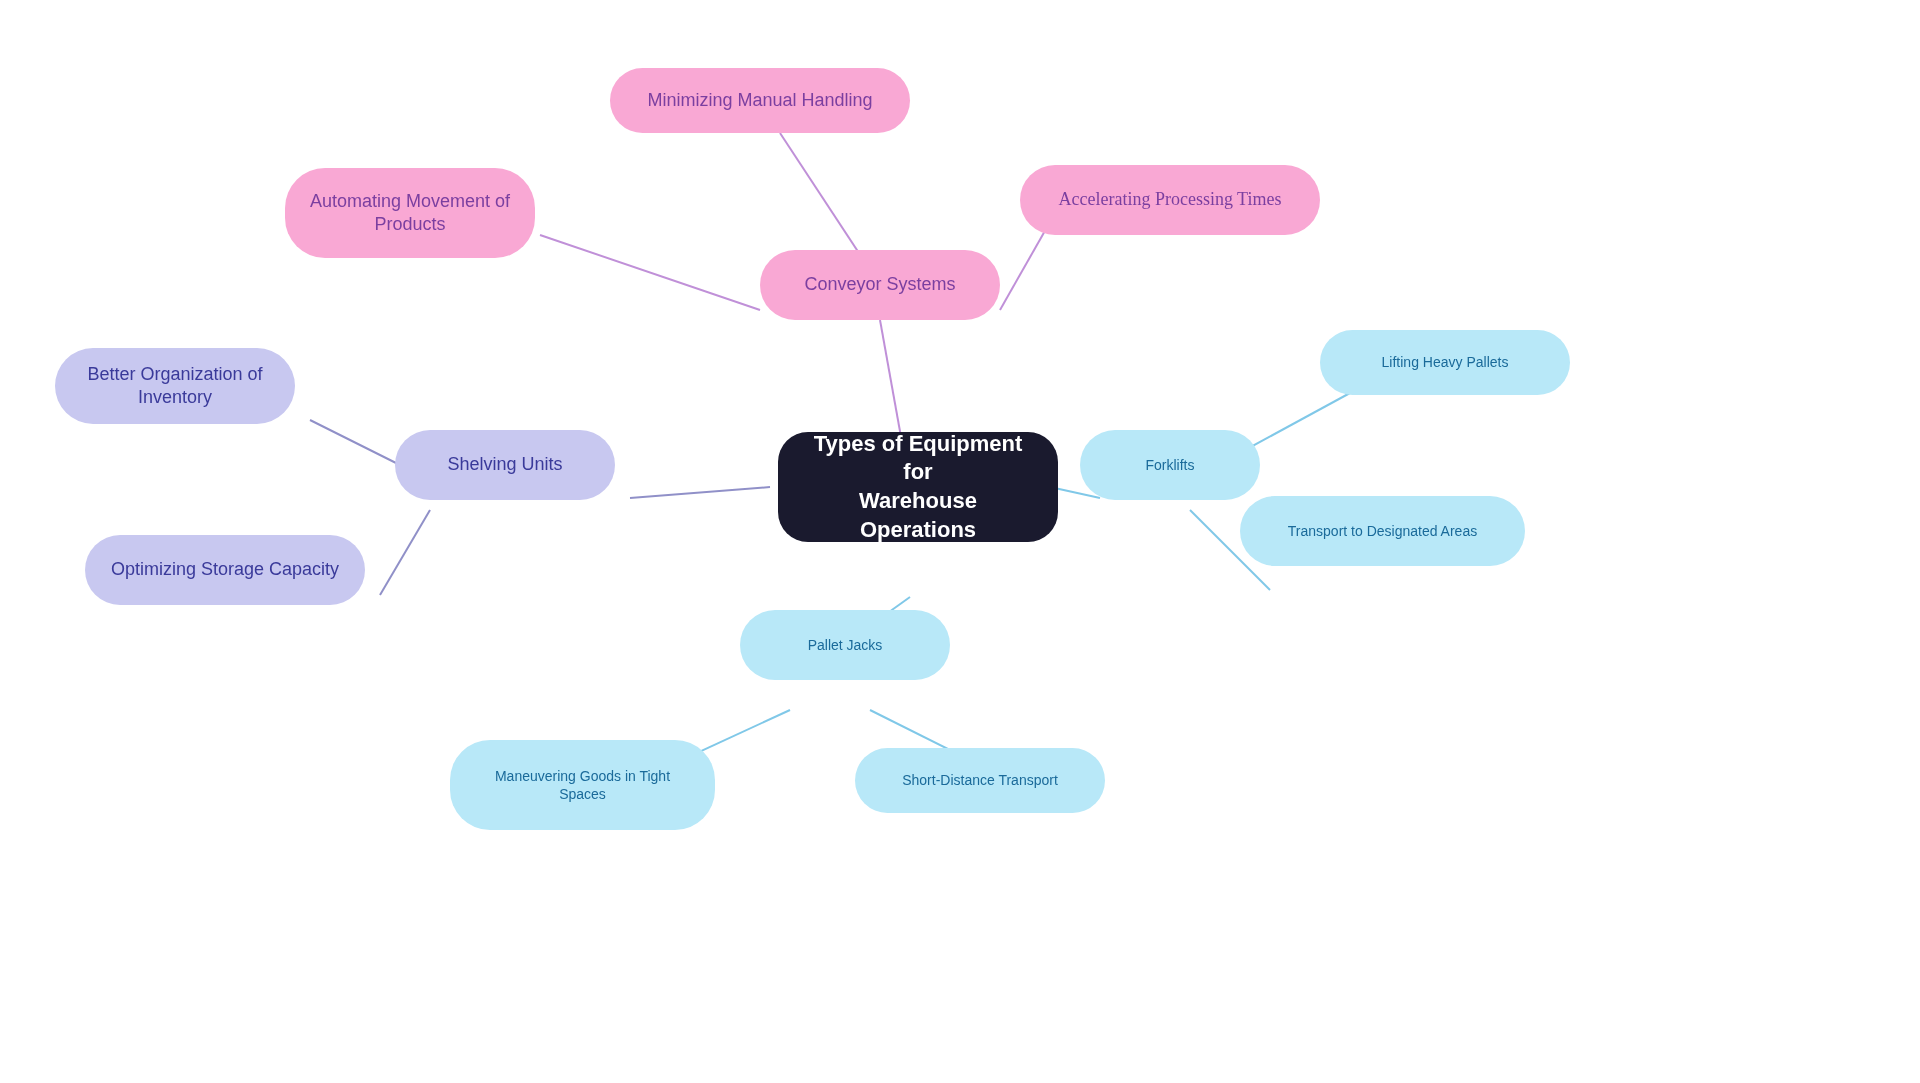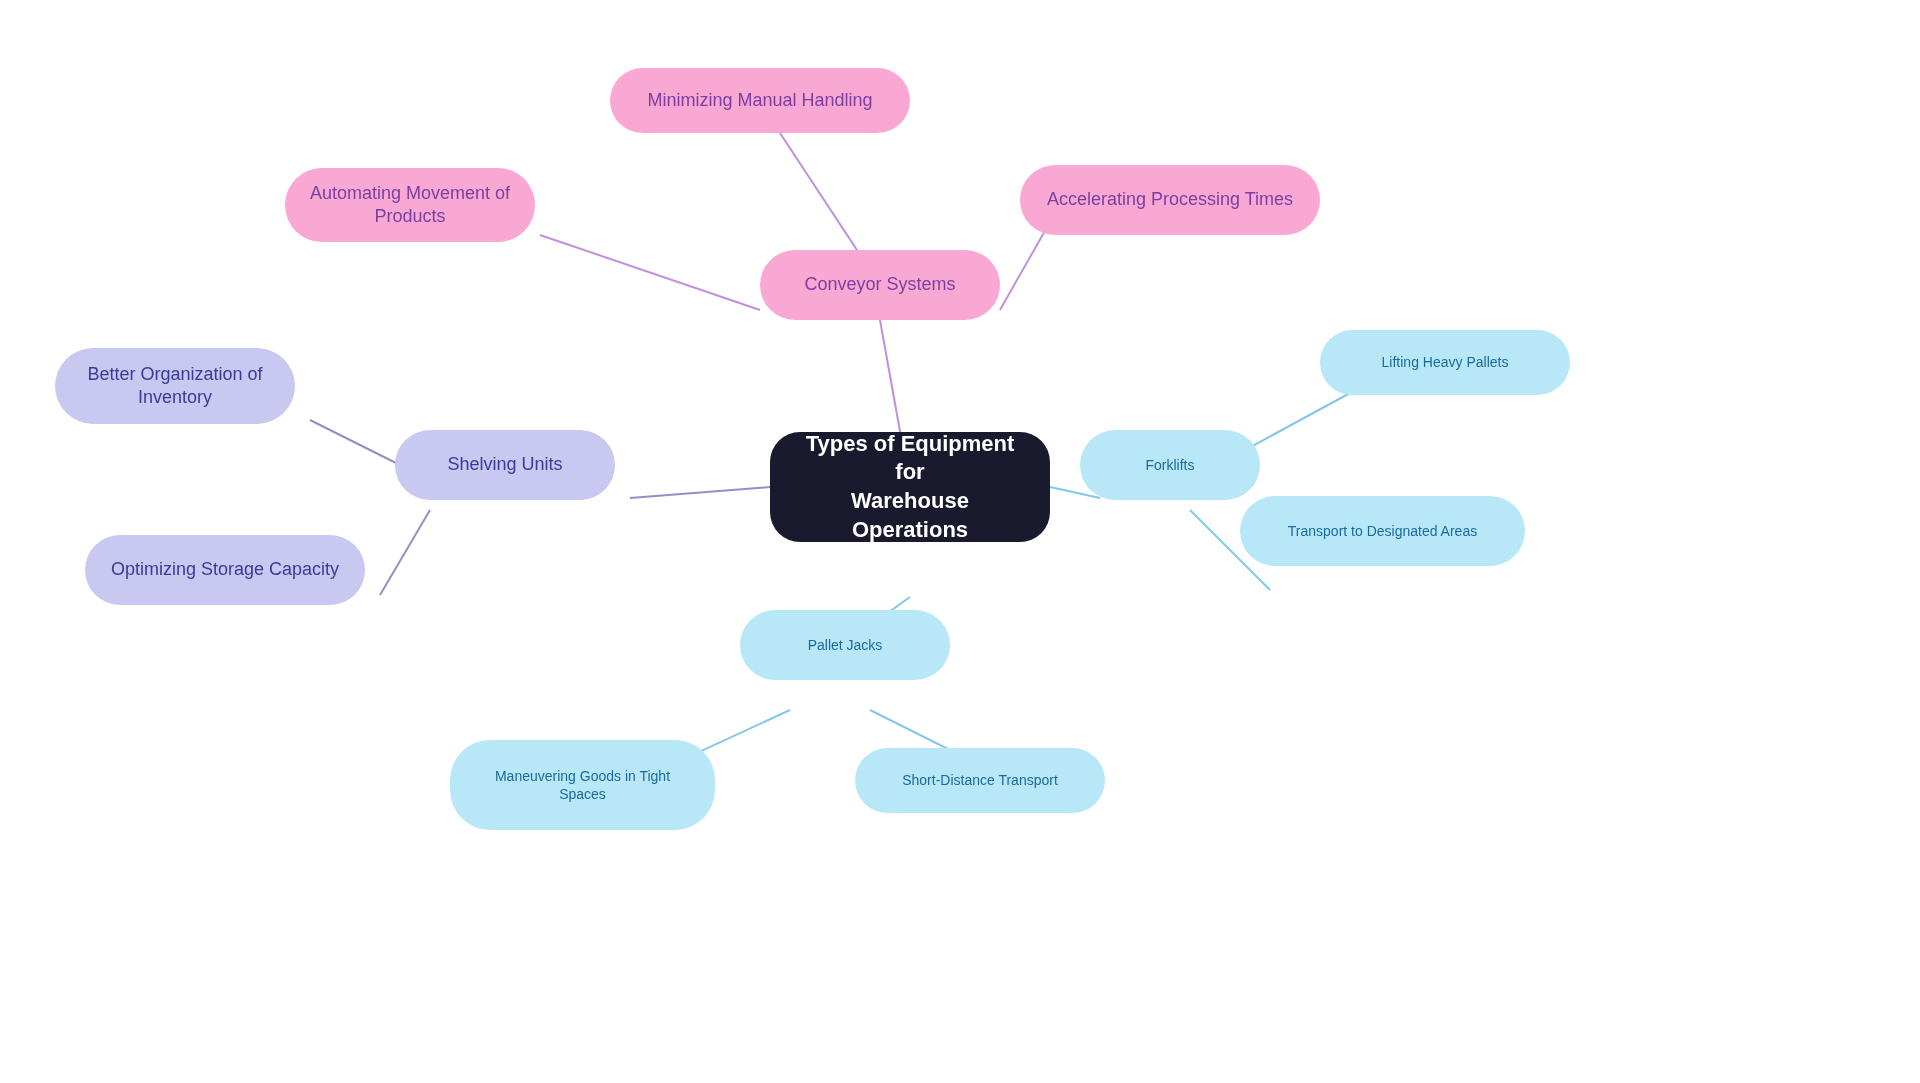--- a/index.html
+++ b/index.html
@@ -34,20 +34,21 @@
     }
 
     .node-center {
       background: #1a1a2e;
       color: #ffffff;
       font-size: 22px;
       font-weight: 600;
       width: 280px;
       height: 110px;
       border-radius: 30px;
+      margin-left: 8px;
     }
 
     .node-purple {
       background: #f9a8d4;
       color: #7b3fa0;
       font-size: 18px;
       font-weight: 500;
     }
 
     .node-lavender {
@@ -95,23 +96,23 @@
 
   <line x1="870" y1="710" x2="1010" y2="780" stroke="#80c8e8" stroke-width="2"></line>
 </svg>
 
 <div class="node node-center" style="left: 770px; top: 432px;">Types of Equipment for<br>Warehouse Operations</div>
 
 <div class="node node-purple" style="left: 760px; top: 250px; width: 240px; height: 70px;">Conveyor Systems</div>
 
 <div class="node node-purple" style="left: 610px; top: 68px; width: 300px; height: 65px;">Minimizing Manual Handling</div>
 
-<div class="node node-purple" style="left: 285px; top: 168px; width: 250px; height: 74px;">Automating Movement of Products</div>
+<div class="node node-purple" style="left: 285px; top: 168px; width: 250px; height: 90px;">Automating Movement of Products</div>
 
-<div class="node node-purple" style="left: 1020px; top: 165px; width: 300px; height: 70px;">Accelerating Processing Times</div>
+<div class="node node-purple" style="left: 1020px; top: 165px; width: 300px; height: 70px; font-family: Liberation Serif, serif;">Accelerating Processing Times</div>
 
 <div class="node node-lavender" style="left: 395px; top: 430px; width: 220px; height: 70px;">Shelving Units</div>
 
 <div class="node node-lavender" style="left: 55px; top: 348px; width: 240px; height: 76px;">Better Organization of Inventory</div>
 
 <div class="node node-lavender" style="left: 85px; top: 535px; width: 280px; height: 70px;">Optimizing Storage Capacity</div>
 
 <div class="node node-cyan" style="left: 1080px; top: 430px; width: 180px; height: 70px;">Forklifts</div>
 
 <div class="node node-cyan" style="left: 1320px; top: 330px; width: 250px; height: 65px;">Lifting Heavy Pallets</div>

